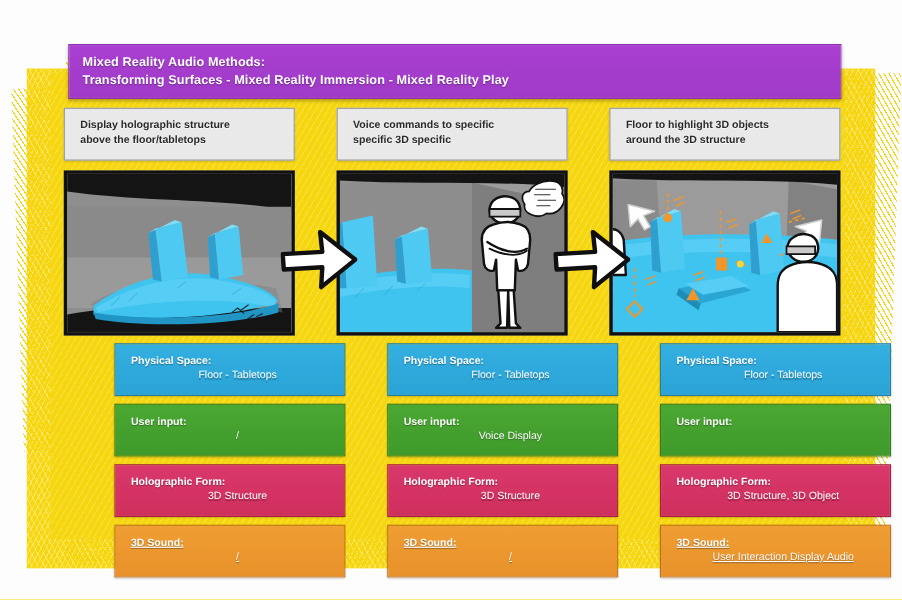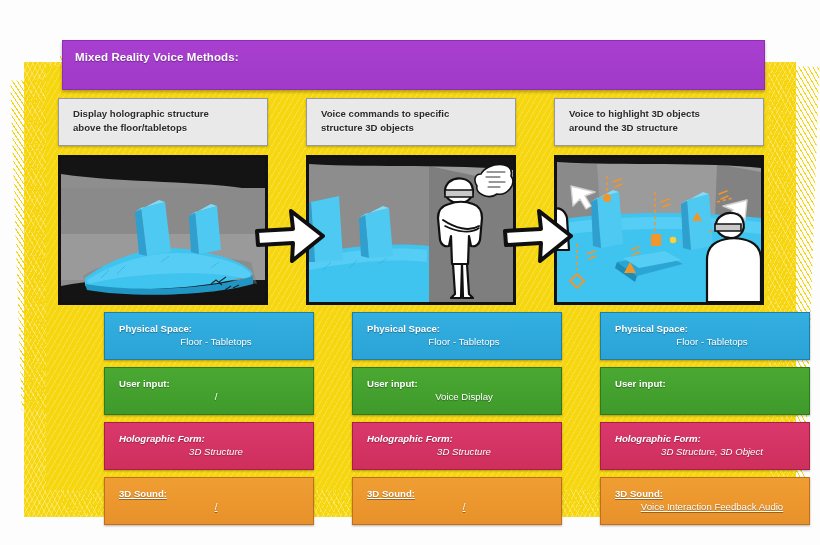--- a/index.html
+++ b/index.html
@@ -90,21 +90,21 @@
     padding:9px 0 0 14px;
     color:#ffffff;
     border:1px solid rgba(0,0,0,.35);
     box-shadow:0 1px 2px rgba(0,0,0,.3);
     margin-left:46px;
   }
   .bar .k{font-size:9.6px;font-weight:bold;line-height:13px;text-shadow:0 1px 1px rgba(0,0,0,.35);}
   .bar .v{font-size:9.6px;line-height:14px;text-shadow:0 1px 1px rgba(0,0,0,.35);text-align:center;}
   .bar.blue  {background:linear-gradient(#33afe0,#2ba3d6);border-color:#1d7fa8;}
   .bar.green {background:linear-gradient(#4aa832,#3f9a2b);border-color:#2f7a1f;}
-  .bar.red   {background:linear-gradient(#d9386c,#cf2f5c);border-color:#a71f45;font-style:italic;}
+  .bar.red   {background:linear-gradient(#d9386c,#cf2f5c);border-color:#a71f45;}
   .bar.orange{background:linear-gradient(#ef9e33,#e8912a);border-color:#c1701a;text-decoration:underline;}
 
   
   .arrow{position:absolute;top:205px;width:70px;height:62px;}
   .arrow.a1{left:255px;}
   .arrow.a2{left:503px;}
   .arrow svg{display:block;width:100%;height:100%;}
 </style>
 </head>
 <body>
@@ -112,21 +112,22 @@
 <div id="stage">
 
   <div class="yellow-backdrop"></div>
   <div class="fray left"></div>
   <div class="fray right"></div>
   <div class="fray top"></div>
   <div class="fray bot"></div>
   <div class="yellow-core"></div>
 
   <div class="title-banner">
-    <div class="title-line1">Mixed Reality Voice Methods:</div>
+    <div class="title-line1">Mixed Reality Audio Methods:</div>
+    <div class="title-line2">Transforming Surfaces - Mixed Reality Immersion - Mixed Reality Play</div>
   </div>
 
   <div class="col c1">
     <div class="caption">
       <div>Display holographic structure</div>
       <div>above the floor/tabletops</div>
     </div>
 
     <div class="panel">
       <svg viewBox="0 0 204 144" preserveAspectRatio="none">
@@ -172,21 +173,21 @@
     </div>
     <div class="bar orange">
       <div class="k">3D Sound:</div>
       <div class="v">/</div>
     </div>
   </div>
 
   <div class="col c2">
     <div class="caption">
       <div>Voice commands to specific</div>
-      <div>structure 3D objects</div>
+      <div>specific 3D specific</div>
     </div>
 
     <div class="panel">
       <svg viewBox="0 0 204 144" preserveAspectRatio="none">
         <rect x="0" y="0" width="204" height="144" fill="#8e8e8e"></rect>
         <path d="M0 8 H204 V144 H0 Z" fill="#9b9b9b"></path>
         <path d="M0 8 H120 L120 144 H0 Z" fill="#8d8d8d"></path>
         <path d="M120 8 L204 26 V144 H120 Z" fill="#7e7e7e"></path>
         <path d="M0 0 H204 V12 C150 6 70 10 0 6 Z" fill="#141414"></path>
         <path d="M0 96 C40 88 88 84 120 88 L120 144 H0 Z" fill="#3fc3ef"></path>
@@ -235,21 +236,21 @@
       <div class="v">3D Structure</div>
     </div>
     <div class="bar orange">
       <div class="k">3D Sound:</div>
       <div class="v">/</div>
     </div>
   </div>
 
   <div class="col c3">
     <div class="caption">
-      <div>Voice to highlight 3D objects</div>
+      <div>Floor to highlight 3D objects</div>
       <div>around the 3D structure</div>
     </div>
 
     <div class="panel">
       <svg viewBox="0 0 204 144" preserveAspectRatio="none">
         <rect x="0" y="0" width="204" height="144" fill="#8e8e8e"></rect>
         <path d="M0 6 H204 V144 H0 Z" fill="#9b9b9b"></path>
         <path d="M0 6 H40 L44 64 L0 70 Z" fill="#8a8a8a"></path>
         <path d="M160 6 L204 14 V70 L158 62 Z" fill="#828282"></path>
         <path d="M0 0 H204 V10 C150 4 70 8 0 4 Z" fill="#141414"></path>
@@ -313,21 +314,21 @@
     </div>
     <div class="bar green">
       <div class="k">User input:</div>
     </div>
     <div class="bar red">
       <div class="k">Holographic Form:</div>
       <div class="v">3D Structure, 3D Object</div>
     </div>
     <div class="bar orange">
       <div class="k">3D Sound:</div>
-      <div class="v">Voice Interaction Feedback Audio</div>
+      <div class="v">User Interaction Display Audio</div>
     </div>
   </div>
 
   <div class="arrow a1">
     <svg viewBox="0 0 70 62">
       <path d="M2 26 L38 24 L36 6 L68 31 L37 56 L38 38 L3 40 Z" fill="#ffffff" stroke="#0f0f0f" stroke-width="4" stroke-linejoin="round"></path>
     </svg>
   </div>
   <div class="arrow a2">
     <svg viewBox="0 0 70 62">

